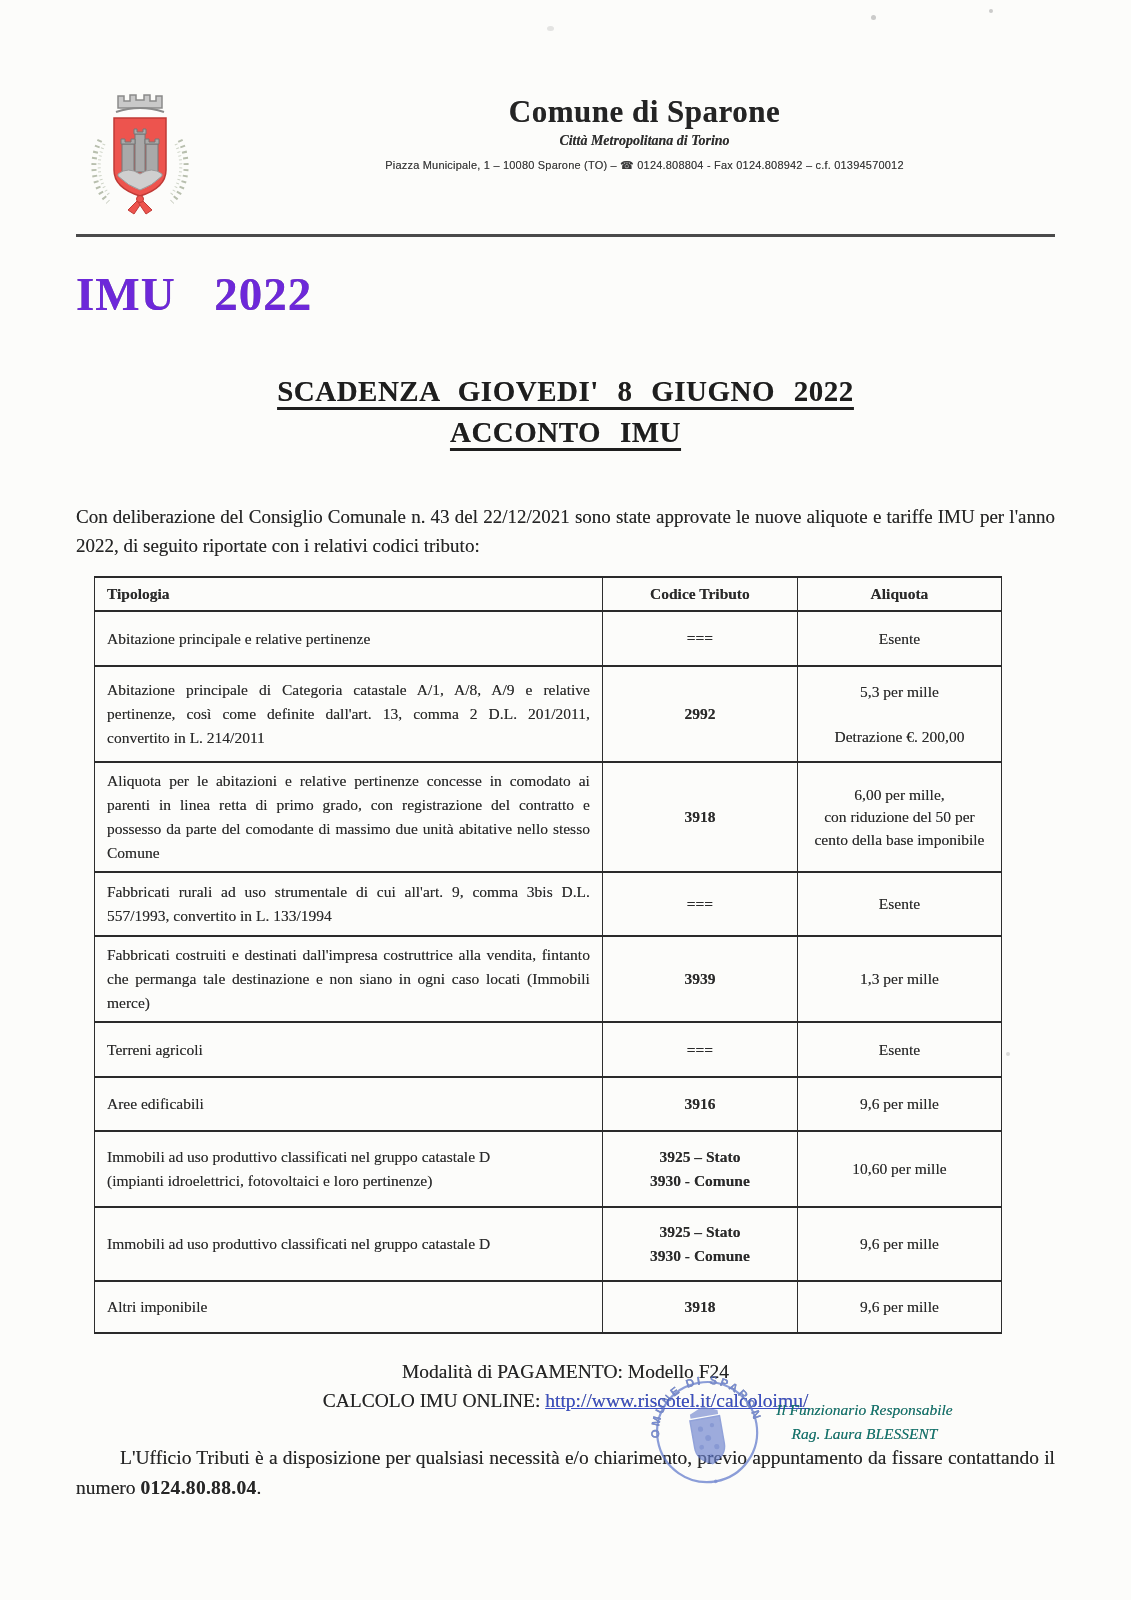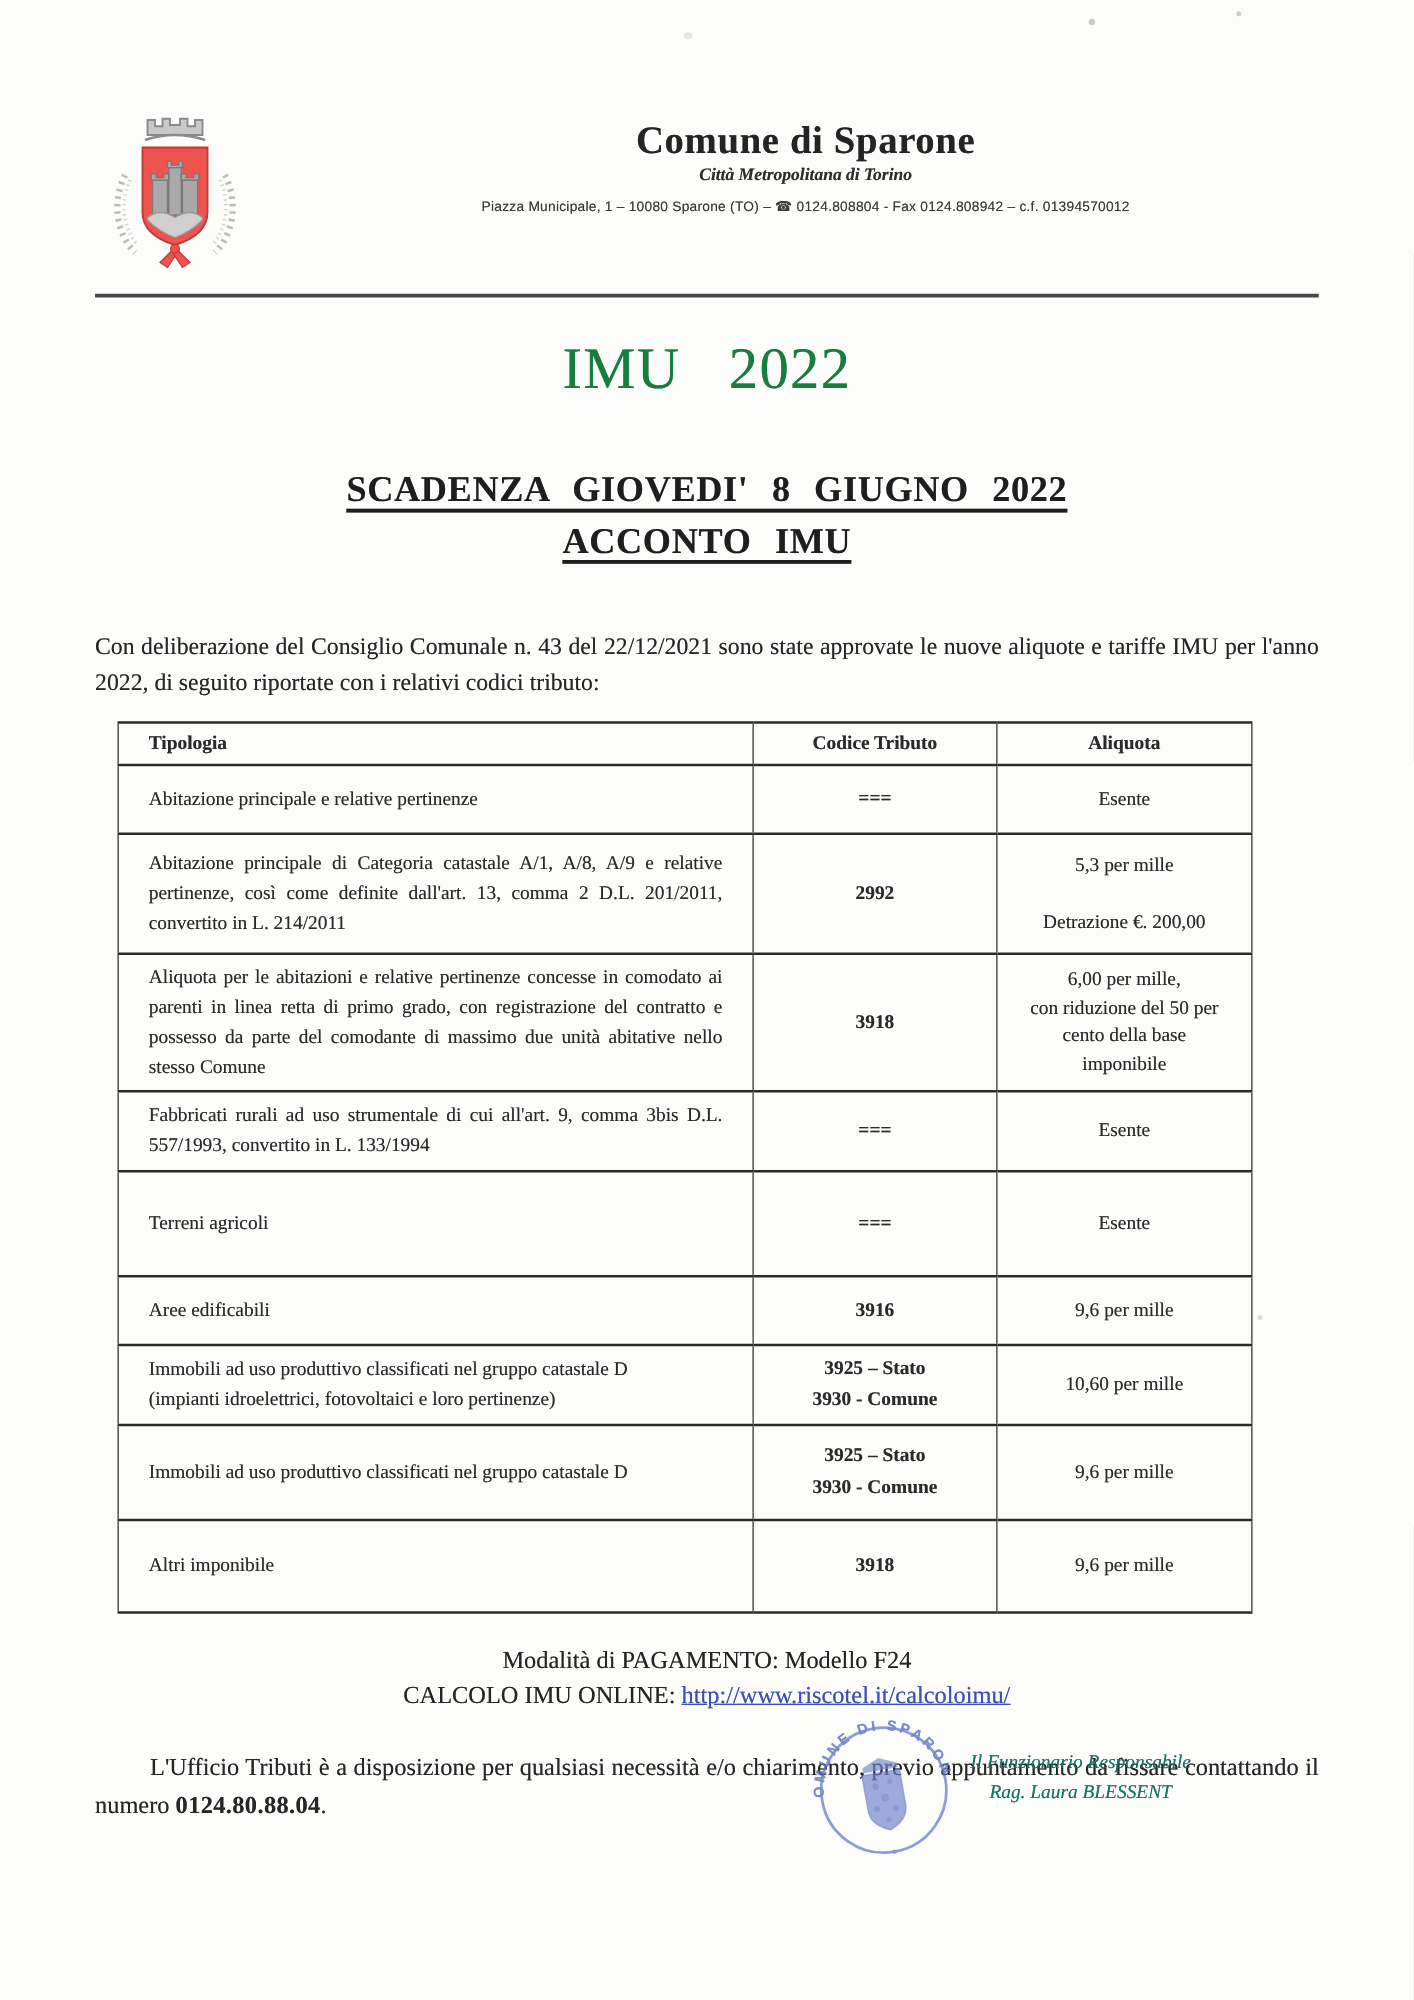--- a/index.html
+++ b/index.html
@@ -15,29 +15,29 @@
   
   .header-row { display:flex; align-items:flex-start; }
   .logo-box { width:128px; flex:0 0 128px; margin-left:2px; }
   .header-text { flex:1; text-align:center; padding-top:12px; transform:translateX(14px); }
   .municipality { font-size:31px; font-weight:bold; letter-spacing:.5px; color:#242424; }
   .metro { font-size:14px; font-weight:bold; font-style:italic; margin-top:3px; color:#2d2d2d; }
   .address { font-family:"Liberation Sans", sans-serif; font-size:11px; margin-top:10px; color:#3a3a3a; letter-spacing:.2px; }
   .header-rule { border:none; border-top:3px solid #4a4a4a; margin-top:12px; }
 
   
-  .doc-title { text-align:center; margin-top:30px; font-size:47px; font-weight:normal; word-spacing:26px; letter-spacing:1px; color:#15803d; }
+  .doc-title { margin-top:30px; font-size:47px; font-weight:bold; word-spacing:26px; letter-spacing:1px; color:#6d28d9; }
   .deadline { text-align:center; margin-top:50px; font-size:29px; font-weight:bold; line-height:1.42; color:#1e1e1e; }
   .deadline span { text-decoration:underline; text-decoration-thickness:2.5px; text-underline-offset:6px; word-spacing:11px; letter-spacing:.5px; }
 
   .intro { margin-top:50px; font-size:19px; line-height:1.5; text-align:justify; color:#262626; }
 
   
   table.tax { margin:16px 0 0 18px; width:908px; border-collapse:collapse; font-size:15.5px; color:#2a2a2a; }
-  table.tax th, table.tax td { border-left:1.5px solid #2e2e2e; border-right:1.5px solid #2e2e2e; border-top:2px solid #2a2a2a; border-bottom:2px solid #2a2a2a; padding:6px 24px; }
+  table.tax th, table.tax td { border-left:1.5px solid #2e2e2e; border-right:1.5px solid #2e2e2e; border-top:2px solid #2a2a2a; border-bottom:2px solid #2a2a2a; padding:6px 12px; }
   table.tax th { height:34px; font-size:15.5px; }
   th.h-tipologia { text-align:left; width:56%; }
   th.h-codice { width:21.5%; }
   th.h-aliquota { width:22.5%; }
   td.c-tipologia { text-align:justify; line-height:1.55; white-space:pre-line; }
   td.c-codice { text-align:center; font-weight:bold; white-space:pre-line; line-height:1.6; }
   td.c-aliquota { text-align:center; white-space:pre-line; line-height:1.45; }
   tbody tr:nth-child(1) td { height:55px; }
   tbody tr:nth-child(2) td { height:96px; }
   tbody tr:nth-child(3) td { height:96px; }
@@ -154,20 +154,25 @@
 con riduzione del 50 per
 cento della base imponibile</td>
       </tr>
 
       <tr>
         <td class="c-tipologia">Fabbricati rurali ad uso strumentale di cui all'art. 9, comma 3bis D.L. 557/1993, convertito in L. 133/1994</td>
         <td class="c-codice">===</td>
         <td class="c-aliquota">Esente</td>
       </tr>
 
+      <tr>
+        <td class="c-tipologia">Fabbricati costruiti e destinati dall'impresa costruttrice alla vendita, fintanto che permanga tale destinazione e non siano in ogni caso locati (Immobili merce)</td>
+        <td class="c-codice">3939</td>
+        <td class="c-aliquota">1,3 per mille</td>
+      </tr>
 
       <tr>
         <td class="c-tipologia">Terreni agricoli</td>
         <td class="c-codice">===</td>
         <td class="c-aliquota">Esente</td>
       </tr>
 
       <tr>
         <td class="c-tipologia">Aree edificabili</td>
         <td class="c-codice">3916</td>

